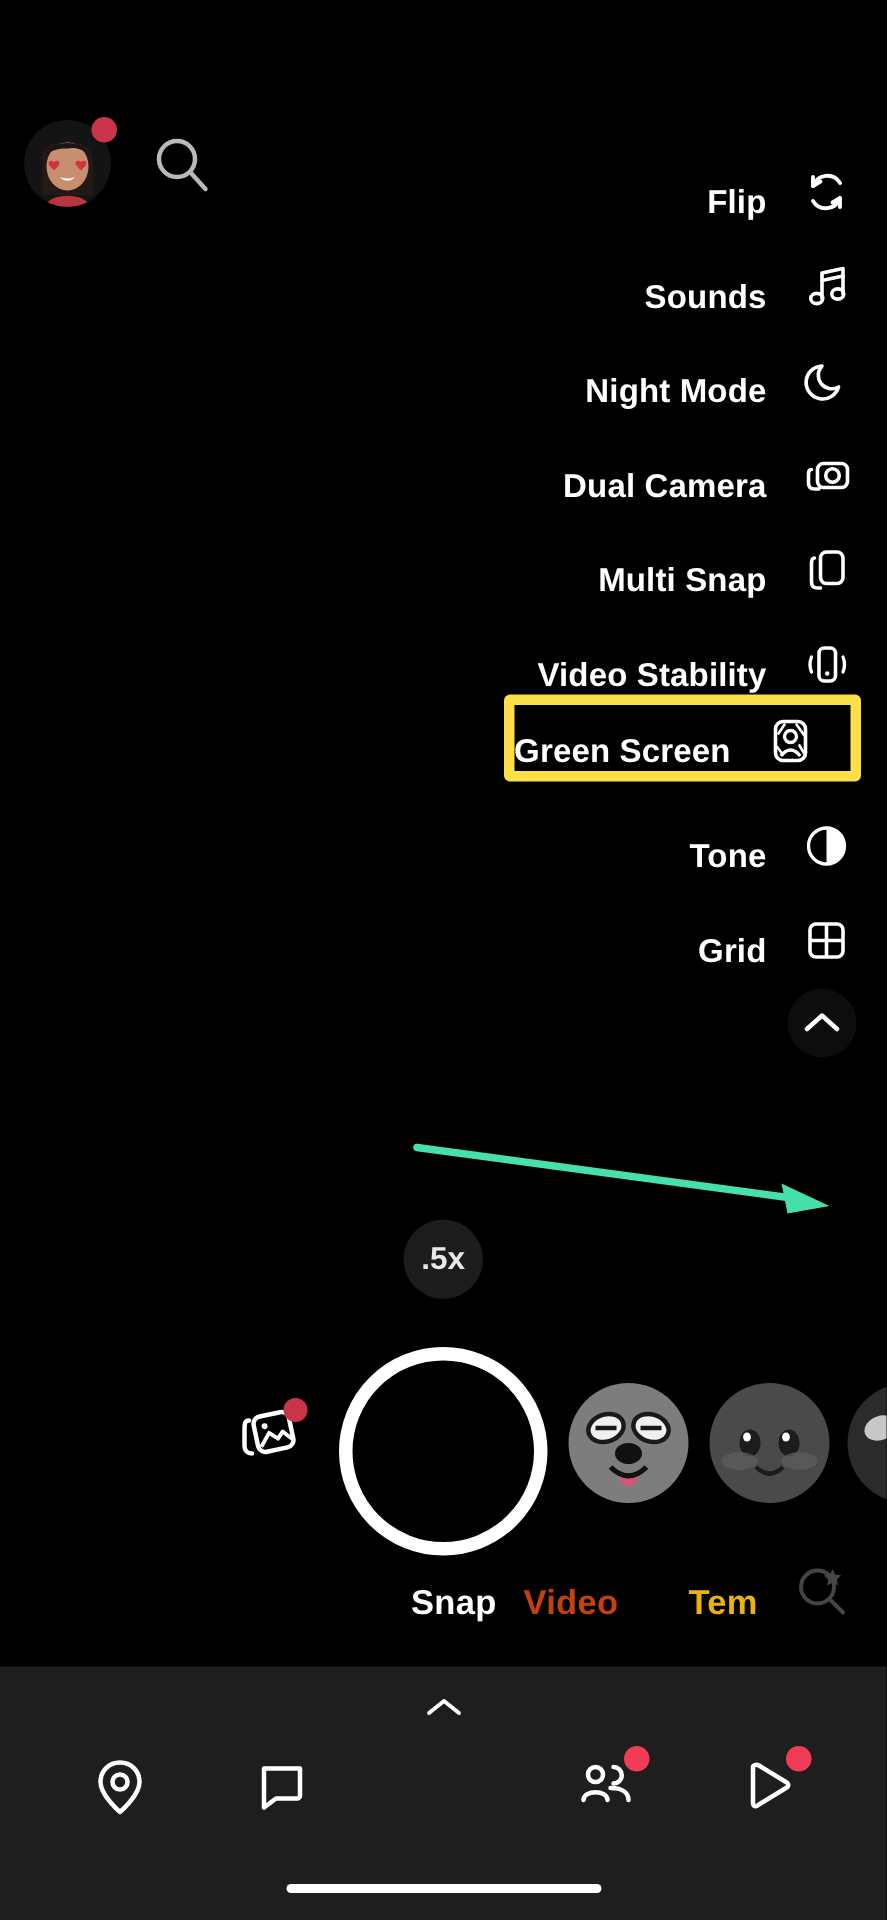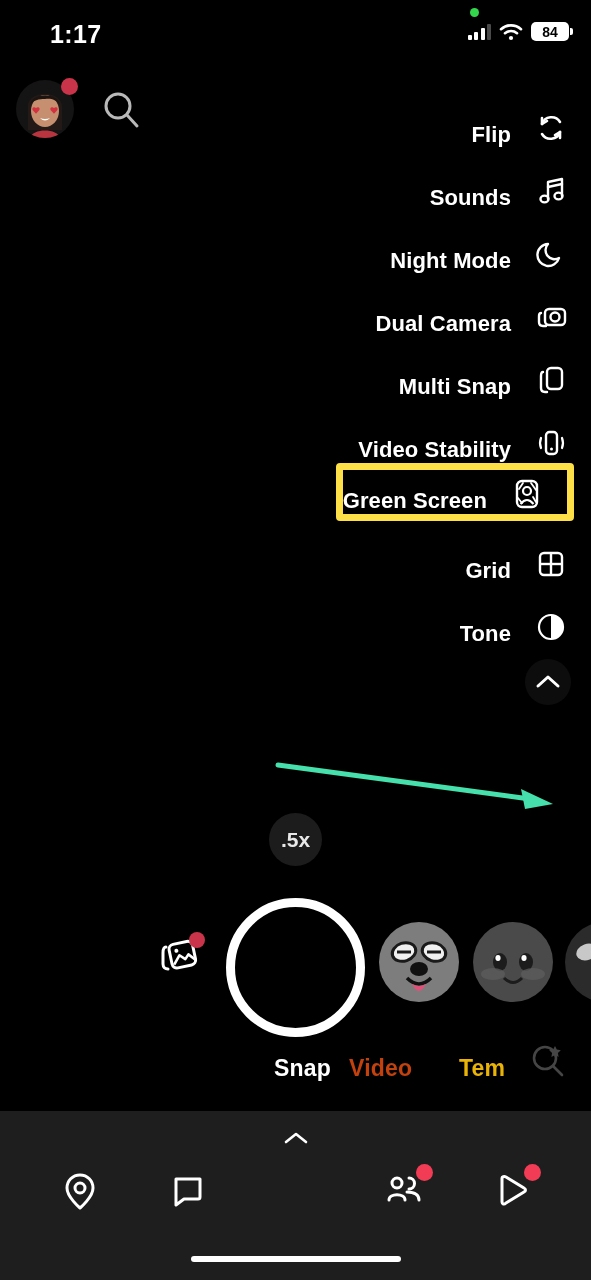--- a/index.html
+++ b/index.html
@@ -204,40 +204,20 @@
     transform: translateX(-50%);
     width: 210px; height: 6px; border-radius: 3px;
     background: #fff;
   }
 </style>
 </head>
 <body>
 
 <div id="phone">
 
-  <div id="status-bar">
-    <div id="status-time">1:17</div>
-    <div id="privacy-dot"></div>
-    <div id="status-right">
-      <div class="sig-bars">
-        <i></i>
-          <i></i>
-          <i></i>
-          <i></i>
-      </div>
-      <svg width="24" height="18" viewBox="0 0 24 18">
-        <path d="M2 6.2 A15 15 0 0 1 22 6.2" stroke="#fff" stroke-width="2.6" fill="none" stroke-linecap="round"></path>
-        <path d="M6 10.2 A9.5 9.5 0 0 1 18 10.2" stroke="#fff" stroke-width="2.6" fill="none" stroke-linecap="round"></path>
-        <circle cx="12" cy="15" r="2.1" fill="#fff"></circle>
-      </svg>
-      <div id="battery">
-        <span id="battery-text">84</span>
-      </div>
-    </div>
-  </div>
 
   <div id="avatar-wrap">
     <div id="avatar">
       <svg width="58" height="58" viewBox="0 0 58 58">
 
         <path d="M12 26 C12 10 46 10 46 27 L46 50 L12 50 Z" fill="#231a17"></path>
 
         <ellipse cx="29" cy="31" rx="14" ry="16" fill="#c69070"></ellipse>
 
         <path d="M14 25 C16 12 42 12 44 25 C40 19 34 18 29 19 C23 19 17 20 14 25 Z" fill="#1b1411"></path>
@@ -339,37 +319,37 @@
           <path d="M10.5 27 q6.5 -8 13 0" stroke="#fff" stroke-width="2.2" fill="none"></path>
           <line x1="9" y1="12" x2="13" y2="6" stroke="#fff" stroke-width="1.8" stroke-linecap="round"></line>
           <line x1="21" y1="6" x2="26" y2="13" stroke="#fff" stroke-width="1.8" stroke-linecap="round"></line>
           <line x1="8" y1="21" x2="12" y2="26" stroke="#fff" stroke-width="1.8" stroke-linecap="round"></line>
           <line x1="23" y1="20" x2="26" y2="25" stroke="#fff" stroke-width="1.8" stroke-linecap="round"></line>
         </svg>
       </span>
     </div>
 
     <div class="menu-row">
+      <span class="menu-label">Tone</span>
+      <span class="menu-icon">
+        <svg width="34" height="34" viewBox="0 0 34 34">
+          <circle cx="17" cy="17" r="12" fill="#fff"></circle>
+          <path d="M17 5 A12 12 0 0 0 17 29 Z" fill="#000"></path>
+          <circle cx="17" cy="17" r="12" stroke="#fff" stroke-width="2.2" fill="none"></circle>
+        </svg>
+      </span>
+    </div>
+
+    <div class="menu-row">
       <span class="menu-label">Grid</span>
       <span class="menu-icon">
         <svg width="34" height="34" viewBox="0 0 34 34">
           <rect x="6" y="6" width="22" height="22" rx="4" stroke="#fff" stroke-width="2.4" fill="none"></rect>
           <line x1="17" y1="6" x2="17" y2="28" stroke="#fff" stroke-width="2.4"></line>
           <line x1="6" y1="17" x2="28" y2="17" stroke="#fff" stroke-width="2.4"></line>
-        </svg>
-      </span>
-    </div>
-
-    <div class="menu-row">
-      <span class="menu-label">Tone</span>
-      <span class="menu-icon">
-        <svg width="34" height="34" viewBox="0 0 34 34">
-          <circle cx="17" cy="17" r="12" fill="#fff"></circle>
-          <path d="M17 5 A12 12 0 0 0 17 29 Z" fill="#000"></path>
-          <circle cx="17" cy="17" r="12" stroke="#fff" stroke-width="2.2" fill="none"></circle>
         </svg>
       </span>
     </div>
 
     <div id="collapse-row">
       <div id="collapse-btn">
         <svg width="30" height="20" viewBox="0 0 30 20">
           <path d="M5 14 L15 5 L25 14" stroke="#fff" stroke-width="3" fill="none" stroke-linecap="round" stroke-linejoin="round"></path>
         </svg>
       </div>

